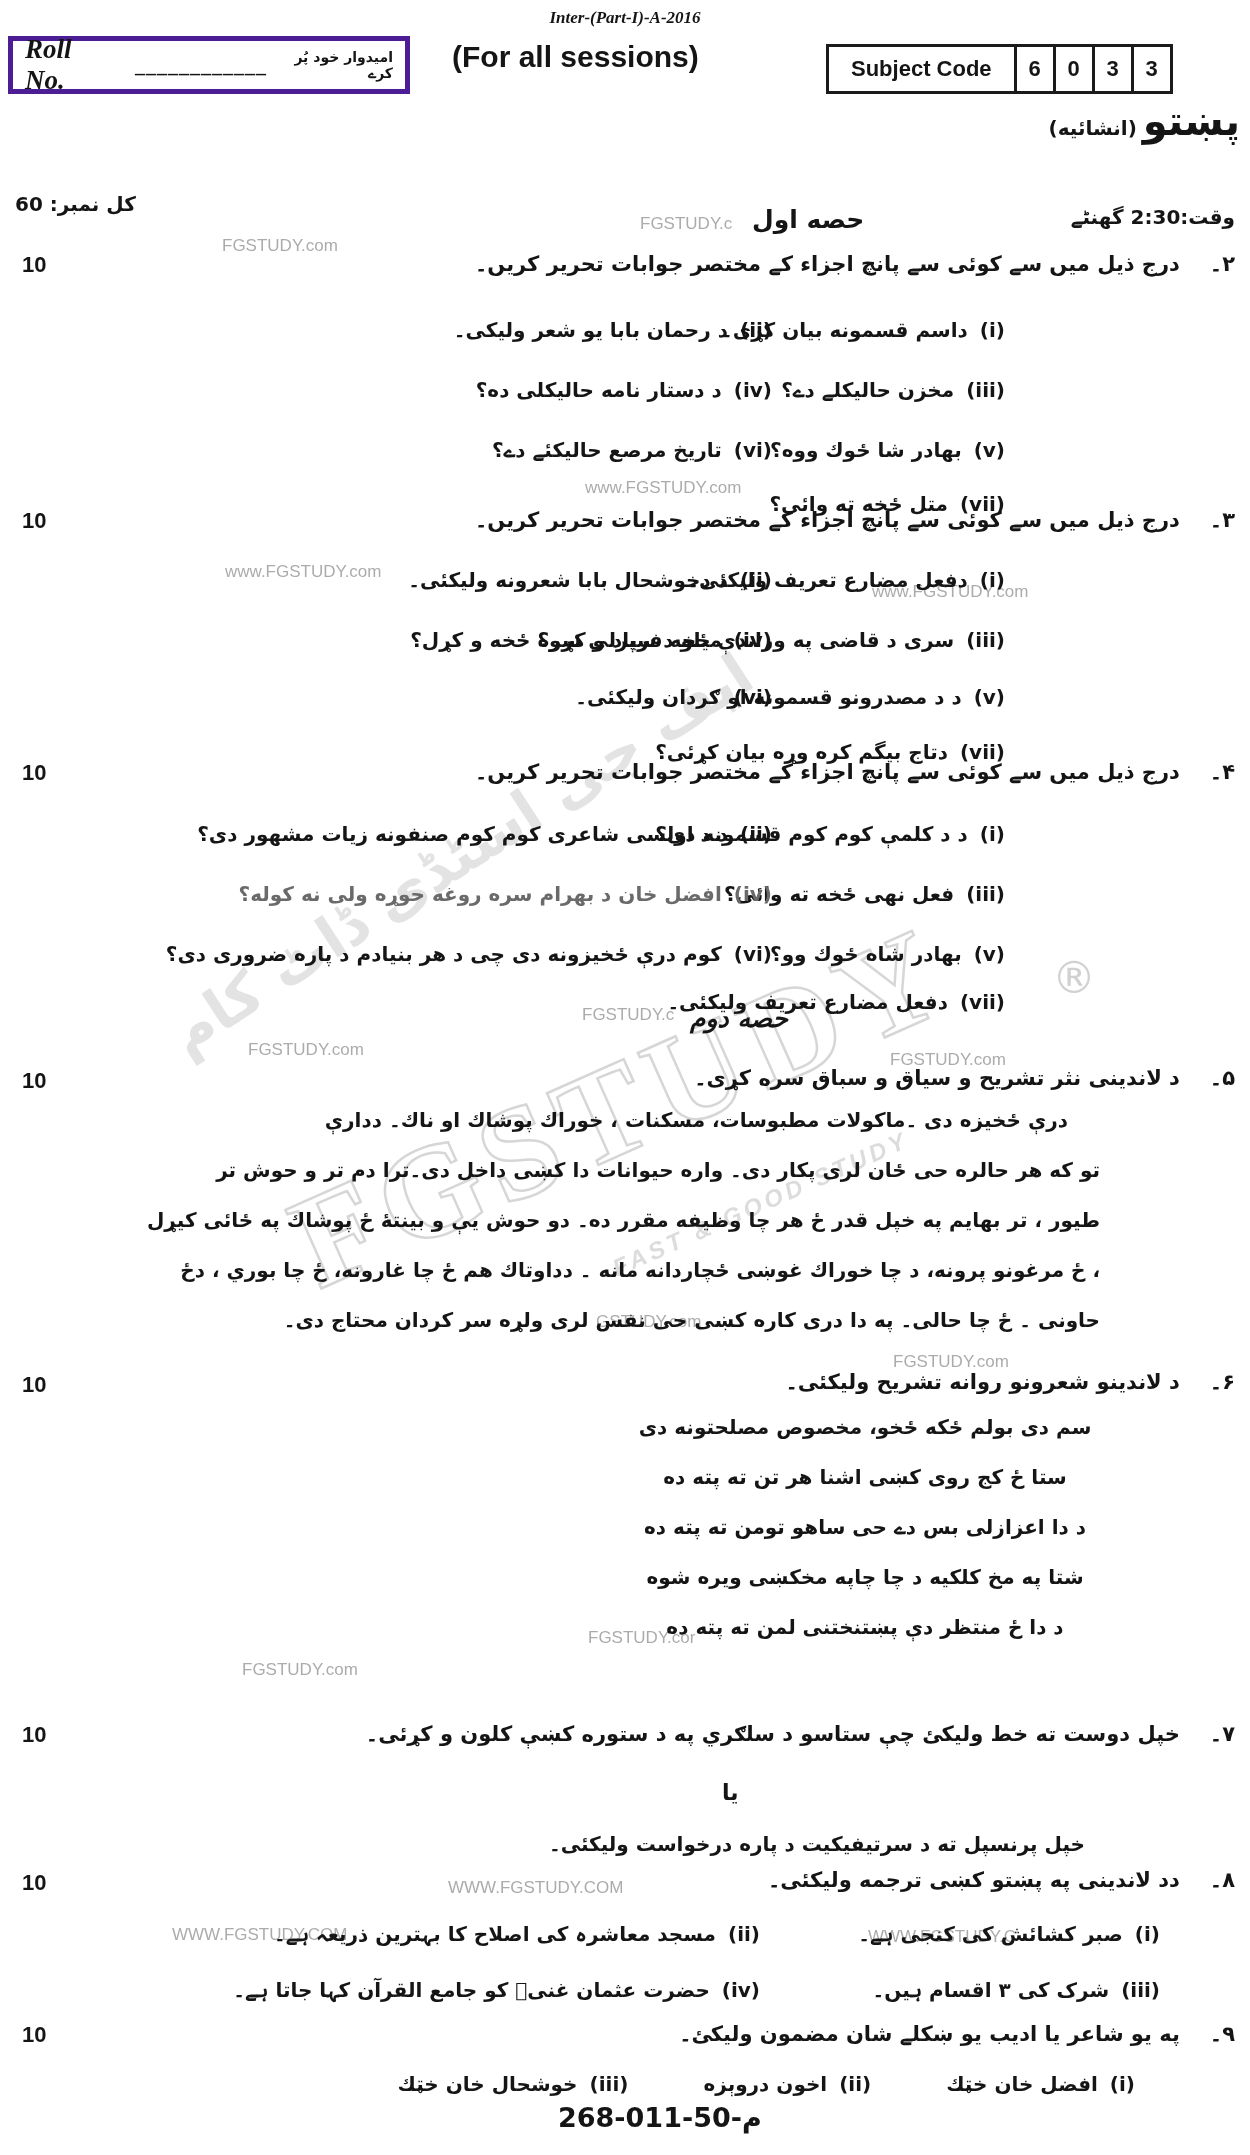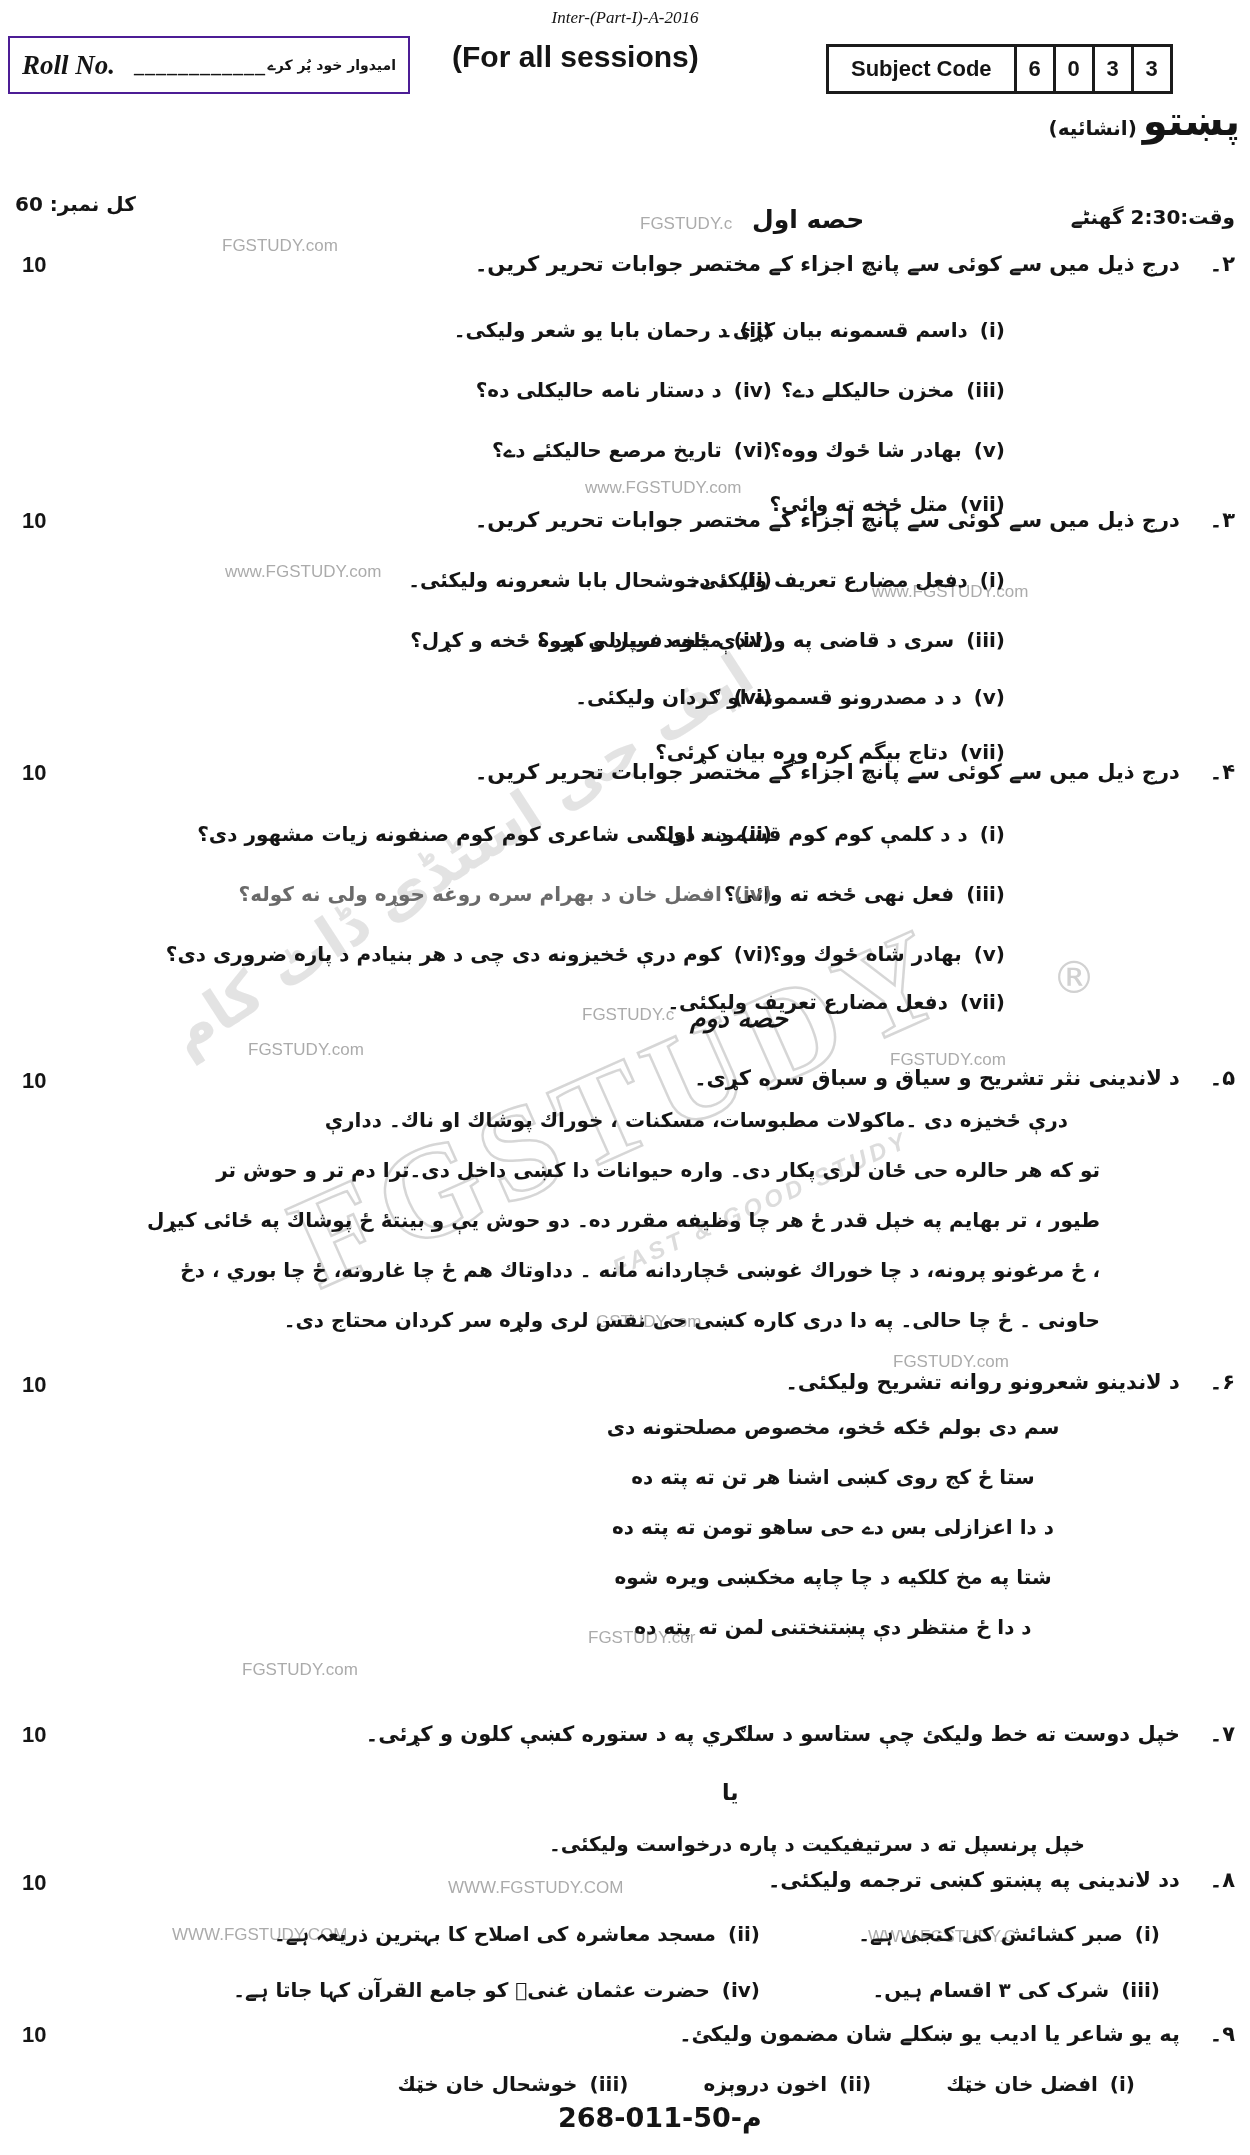--- a/index.html
+++ b/index.html
@@ -3,22 +3,22 @@
 <meta charset="utf-8">
 <style>
   html,body{margin:0;padding:0;background:#e8e8e8;}
   .page{position:relative;width:1250px;height:2155px;background:#ffffff;margin:0 auto;
         overflow:hidden;font-family:"DejaVu Sans",sans-serif;color:#151515;}
   .abs{position:absolute;}
   .rtl{direction:rtl;unicode-bidi:isolate;}
 
   
   .exam-ref{left:0;right:0;top:8px;text-align:center;font-family:"Liberation Serif",serif;
-            font-style:italic;font-weight:400;font-size:17px;}
-  .roll-box{left:8px;top:36px;width:402px;height:58px;border:2px solid #4c1d95;
+            font-style:italic;font-weight:700;font-size:17px;}
+  .roll-box{left:8px;top:36px;width:402px;height:58px;border:5px solid #4c1d95;
             display:flex;align-items:center;padding:0 12px;box-sizing:border-box;}
   .roll-label{font-family:"Liberation Serif",serif;font-style:italic;font-weight:700;font-size:27px;}
   .roll-line{font-family:"Liberation Serif",serif;font-weight:700;font-size:20px;letter-spacing:1px;margin-left:19px;}
   .roll-note{margin-left:auto;font-size:14px;font-weight:700;}
   .sessions{left:452px;top:40px;font-family:"Liberation Sans",sans-serif;font-weight:800;font-size:30px;}
   .subj-box{left:826px;top:44px;display:flex;border:3px solid #1b1b1b;height:50px;box-sizing:border-box;align-items:stretch;}
   .subj-label{display:flex;align-items:center;padding:0 22px;font-family:"Liberation Sans",sans-serif;
               font-weight:700;font-size:22px;}
   .subj-cell{width:36px;display:flex;align-items:center;justify-content:center;border-left:3px solid #1b1b1b;
              font-family:"Liberation Sans",sans-serif;font-weight:700;font-size:22px;}
@@ -35,21 +35,21 @@
   .qhead{right:15px;display:flex;direction:rtl;gap:30px;font-size:21px;font-weight:800;white-space:nowrap;}
   .qhead .qnum{font-weight:800;}
   .item{display:flex;direction:rtl;gap:12px;font-size:20px;font-weight:700;white-space:nowrap;}
   .item .lbl{direction:ltr;unicode-bidi:isolate;font-family:"DejaVu Sans",sans-serif;font-weight:700;}
   .item.light{color:#6a6a6a;}
 
   .prose{left:270px;right:150px;direction:rtl;}
   .prose-line{height:50px;text-align:right;white-space:nowrap;font-size:20px;font-weight:700;direction:rtl;}
   .prose-line.indent{padding-left:0;padding-right:32px;}
 
-  .verses{left:528px;width:610px;}
+  .verses{left:560px;width:610px;}
   .verse-line{height:50px;text-align:center;white-space:nowrap;font-size:20px;font-weight:700;direction:rtl;}
 
   .or-label{font-size:22px;font-weight:800;direction:rtl;}
   .alt-line{right:165px;font-size:20px;font-weight:700;direction:rtl;white-space:nowrap;}
 
   .footer-code{left:558px;top:2102px;font-size:27px;font-weight:700;
                font-family:"DejaVu Sans",sans-serif;letter-spacing:1px;}
 
   
   .wm{position:absolute;color:#9d9d9d;font-family:"Liberation Sans",sans-serif;

